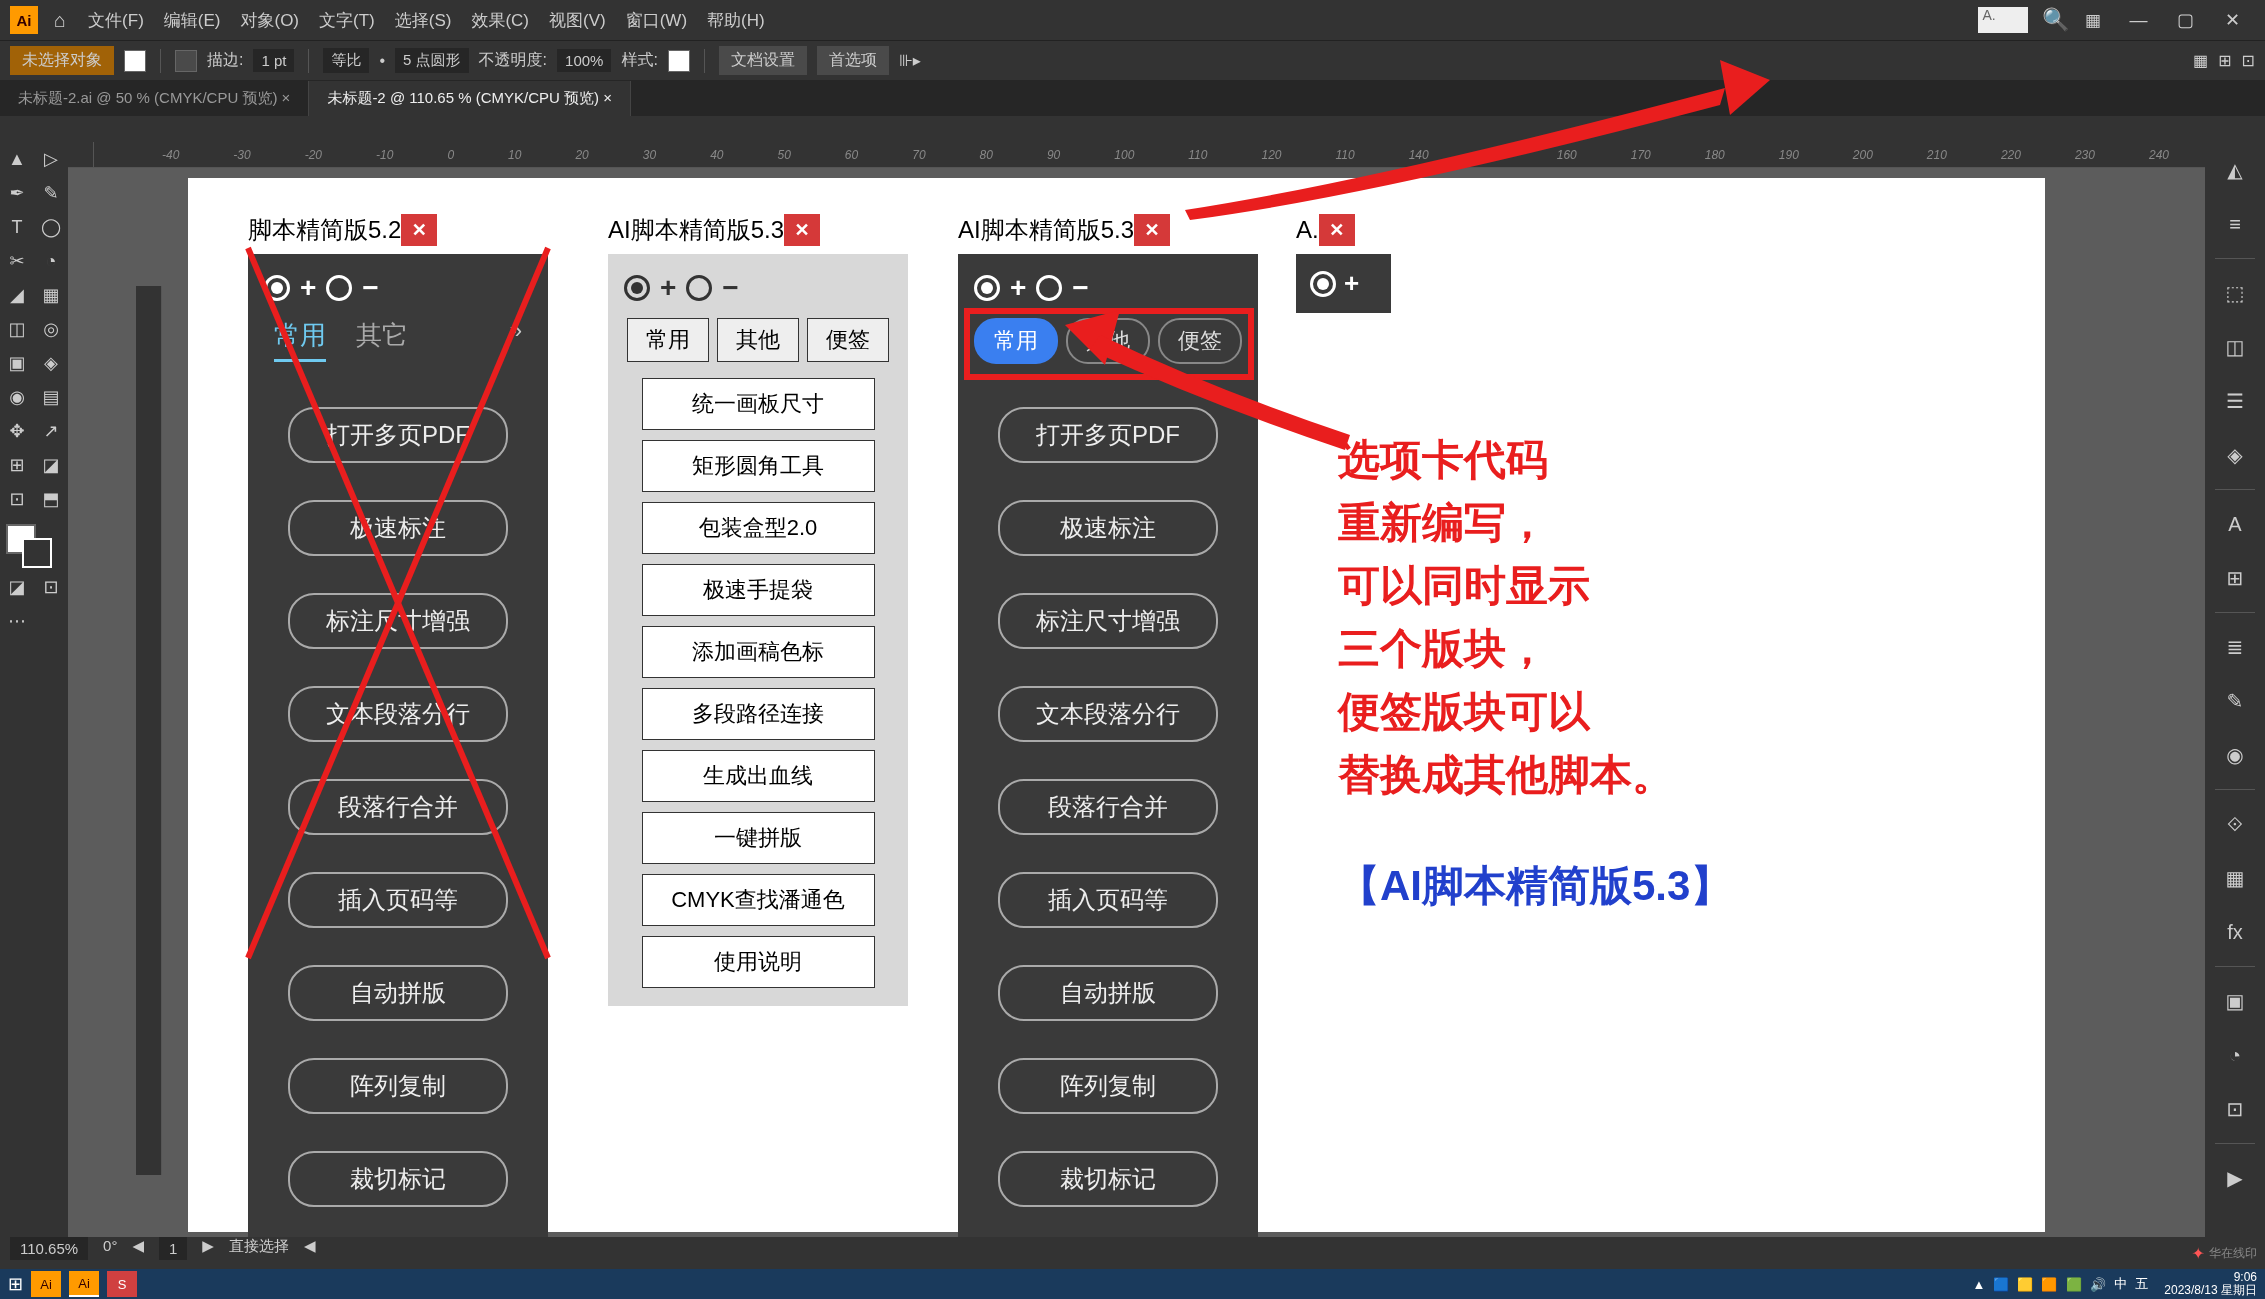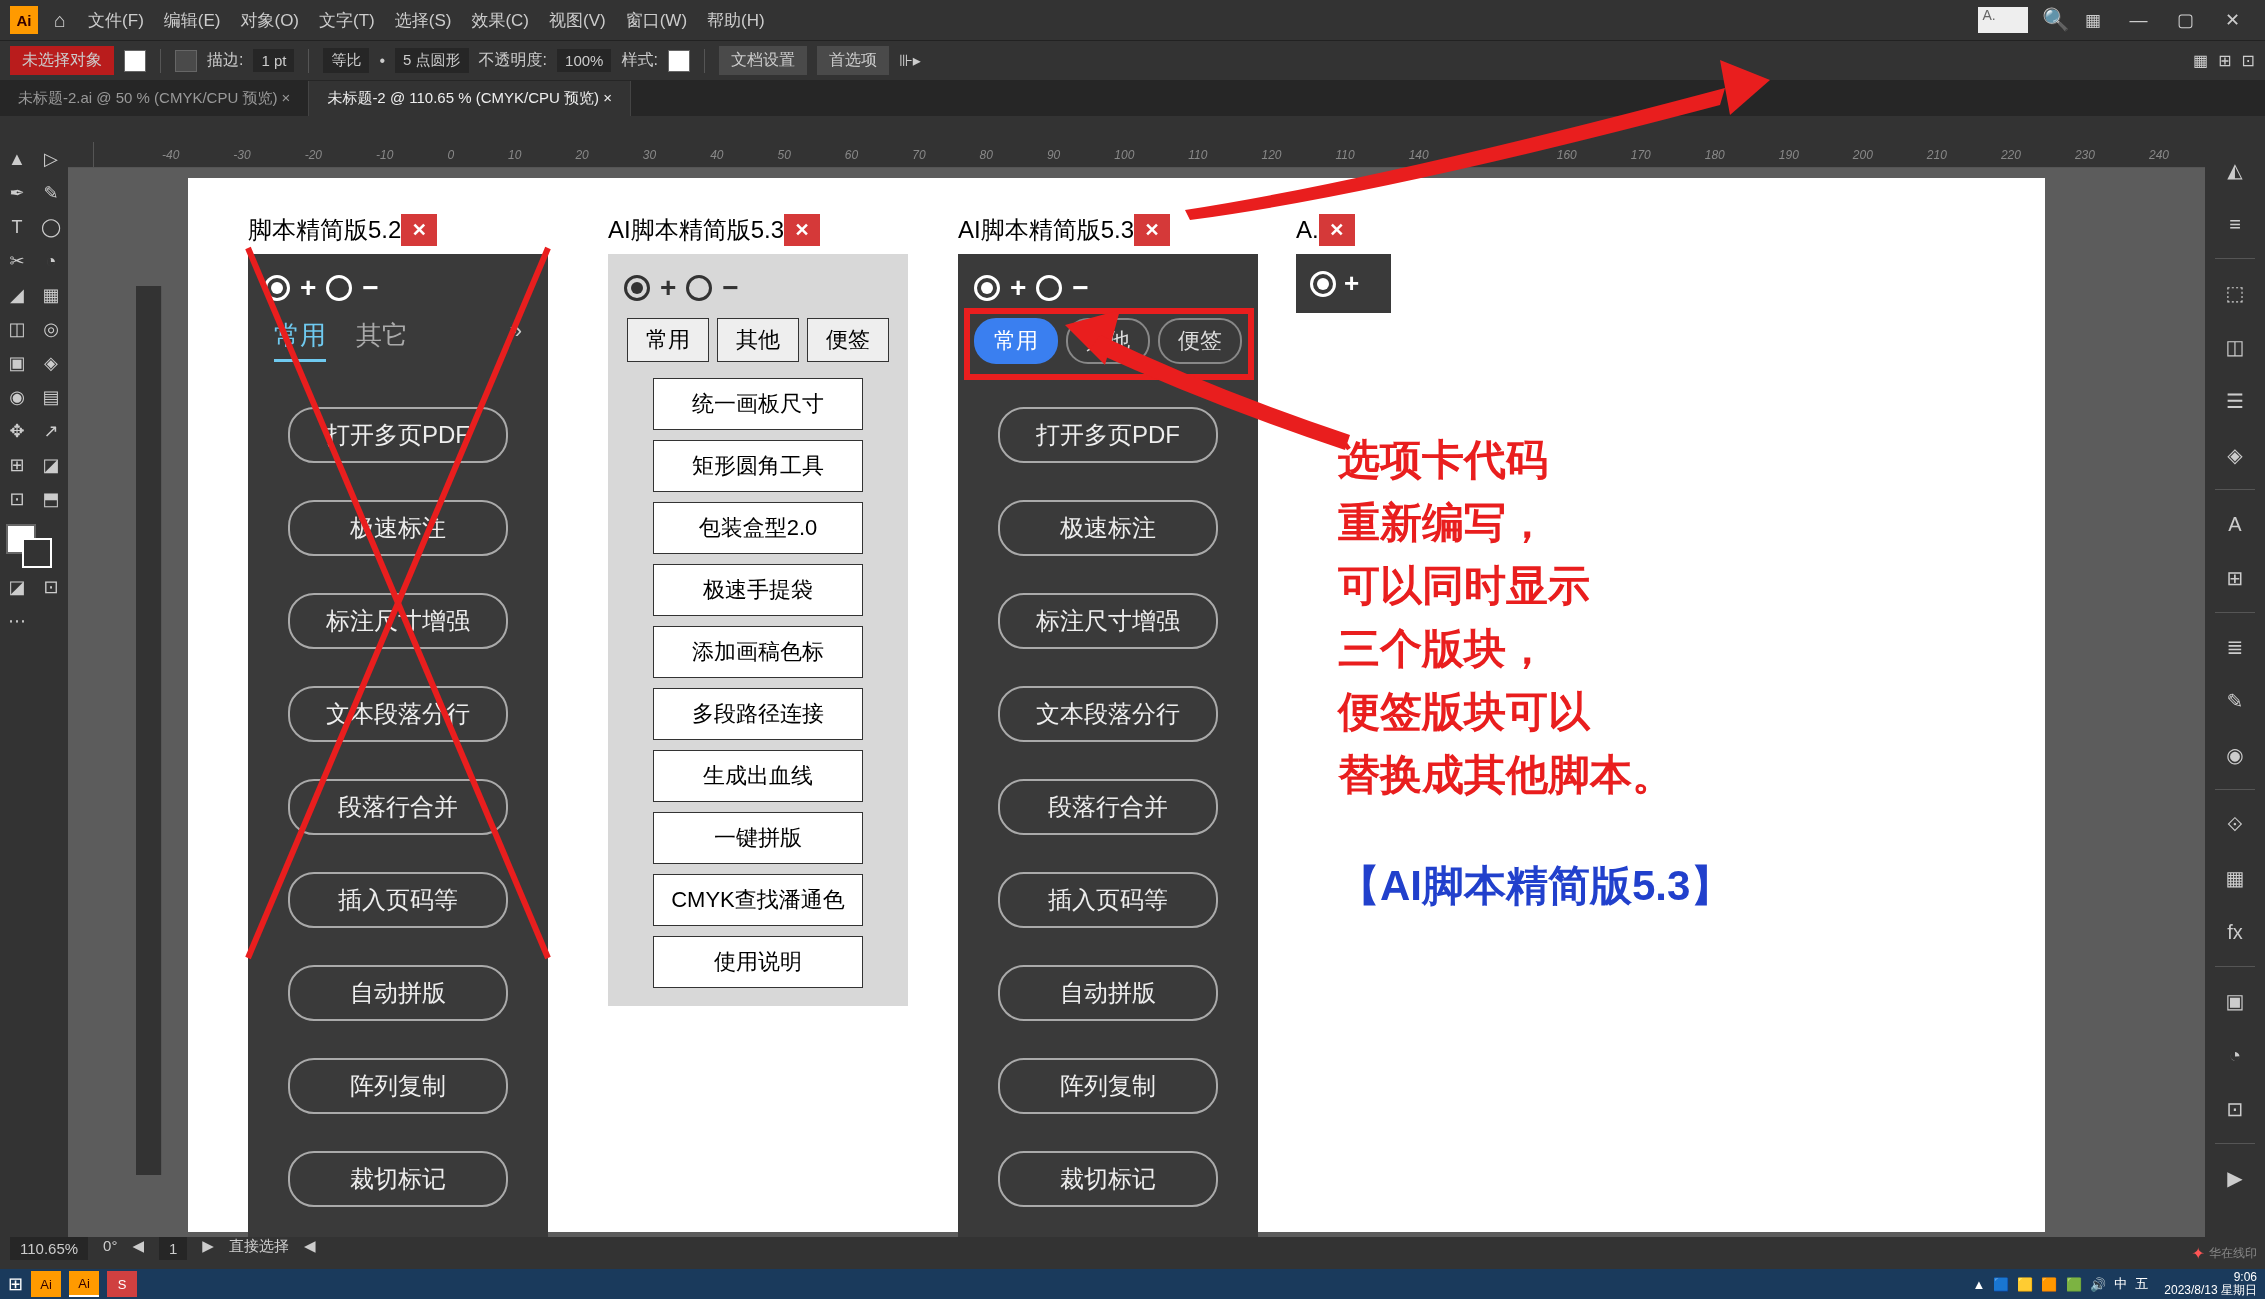--- a/index.html
+++ b/index.html
@@ -11,21 +11,21 @@
 .home-icon { color: #ccc; font-size: 20px; margin: 0 8px; }
 .menubar .menu-item { padding: 0 6px; cursor: pointer; }
 .menubar .right { margin-left: auto; display: flex; align-items: center; gap: 15px; }
 .search-box-top { background: #eee; width: 50px; height: 26px; color: #666; font-size: 14px; padding: 0 5px; }
 .search-icon-top { color: #ccc; font-size: 22px; }
 .win-controls { display: flex; gap: 2px; }
 .win-btn { width: 45px; height: 28px; color: #ccc; display: flex; align-items: center; justify-content: center; font-size: 18px; }
 
 
 .optionsbar { background: #333; height: 40px; display: flex; align-items: center; padding: 0 10px; gap: 10px; color: #ccc; font-size: 16px; border-top: 1px solid #222; }
-.optionsbar .filled-label { background: #b91c1c; padding: 4px 12px; }
+.optionsbar .filled-label { background: #a16207; padding: 4px 12px; }
 .optionsbar .swatch { width: 22px; height: 22px; background: #fff; border: 1px solid #666; }
 .optionsbar .field { background: #262626; padding: 3px 8px; color: #ccc; font-size: 15px; }
 .optionsbar .sep { width: 1px; height: 24px; background: #555; margin: 0 4px; }
 .optionsbar .btn { background: #4a4a4a; padding: 4px 12px; }
 .optionsbar .right-opts { margin-left: auto; display: flex; gap: 10px; }
 
 
 .doctabs { background: #262626; height: 36px; display: flex; align-items: center; font-size: 15px; color: #999; }
 .doctabs .tab { padding: 8px 18px; border-right: 1px solid #444; cursor: pointer; }
 .doctabs .tab.active { background: #333; color: #eee; }
@@ -82,21 +82,21 @@
 .tab-row.dark .tab-btn { border: 2px solid #888; background: transparent; color: #ddd; padding: 6px 18px; border-radius: 22px; font-size: 22px; cursor: pointer; }
 .tab-row.dark .tab-btn.active-blue { background: #3a7ff0; border-color: #3a7ff0; color: #fff; }
 .tab-row.light .tab-btn { border: 1px solid #333; background: #eee; color: #000; padding: 6px 18px; font-size: 22px; cursor: pointer; }
 .tab-row-underline { display: flex; gap: 30px; margin-bottom: 18px; padding: 0 10px; }
 .tab-row-underline .ut { color: #aaa; font-size: 26px; cursor: pointer; padding-bottom: 6px; }
 .tab-row-underline .ut.active { color: #6fcaf0; border-bottom: 3px solid #6fcaf0; }
 .tab-row-underline .more { margin-left: auto; color: #ccc; font-size: 22px; }
 
 .btn-list { display: flex; flex-direction: column; gap: 10px; align-items: center; }
 .btn-list.dark .fn-btn { border: 2px solid #aaa; background: transparent; color: #eee; border-radius: 26px; padding: 10px 24px; font-size: 24px; width: 220px; text-align: center; cursor: pointer; margin-top: 27px; }
-.btn-list.light .fn-btn { border: 1px solid #333; background: #fff; color: #000; padding: 10px 14px; font-size: 22px; width: 210px; text-align: center; cursor: pointer; }
+.btn-list.light .fn-btn { border: 1px solid #333; background: #fff; color: #000; padding: 10px 14px; font-size: 22px; width: 233px; text-align: center; cursor: pointer; }
 
 
 .mini-panel { position: absolute; }
 .mini-body { background: #3a3a3a; padding: 14px; display: flex; align-items: center; gap: 8px; }
 
 
 .anno { position: absolute; }
 .anno-red { color: #e91e1e; font-weight: bold; font-size: 42px; line-height: 1.5; }
 .anno-blue { color: #2140cc; font-weight: bold; font-size: 42px; }
 

